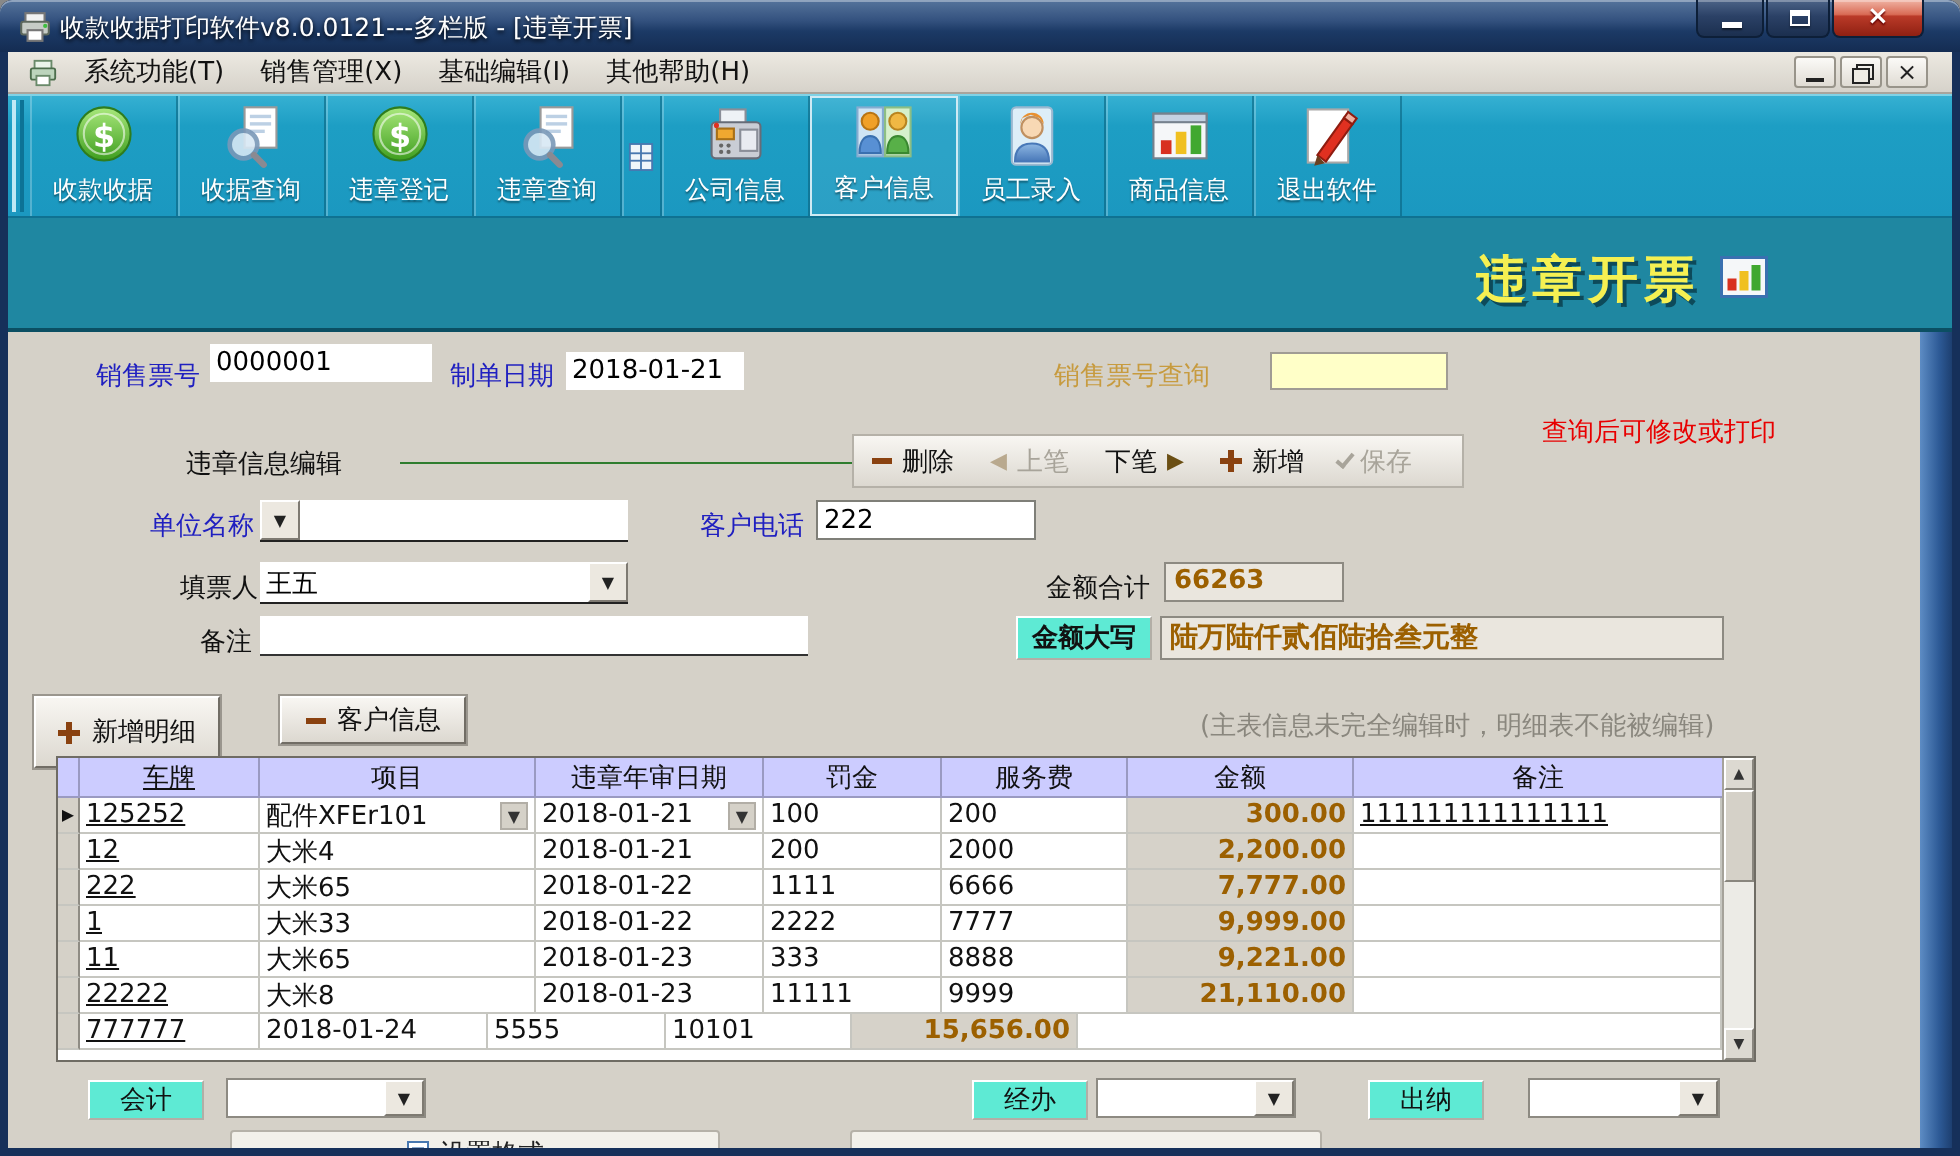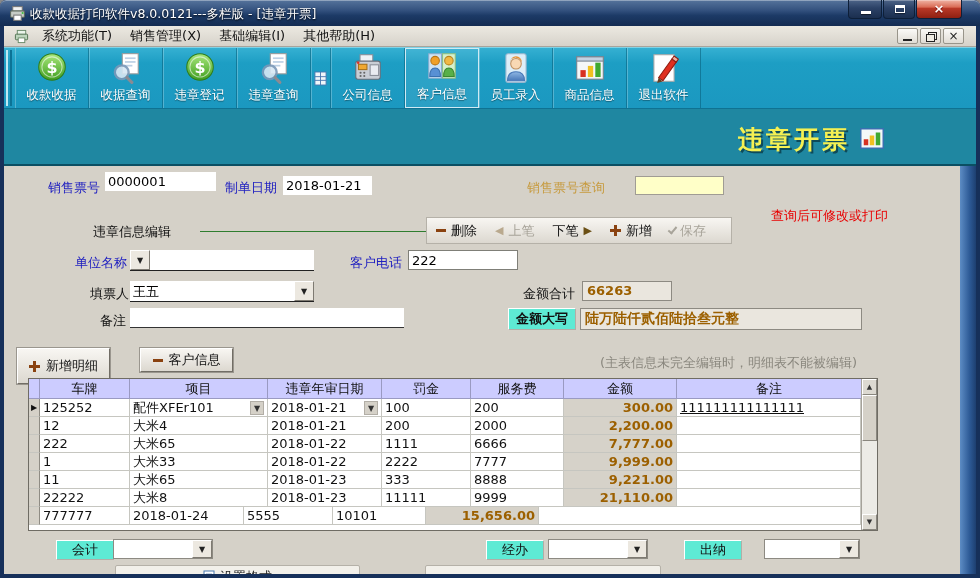--- a/index.html
+++ b/index.html
@@ -107,21 +107,21 @@
   .arr-prev { color:#b9a98e; font-size:11px; } .arr-next { color:#6b4f14; font-size:11px; }
   
   .dtable { position:absolute; left:24px; top:212px; width:850px; height:153px; background:#fff; border:1px solid #6f6c64; display:flex; }
   .grid { flex:1; display:flex; flex-direction:column; overflow:hidden; }
   .thead { display:flex; height:20px; background:#ccccff; flex:none; }
   .th { border-right:1px solid #9a9ac2; border-bottom:1px solid #9a9ac2; font-size:13px; color:#111; display:flex; align-items:center; justify-content:center; background:#ccccff; }
   .trow { display:flex; height:18px; flex:none; }
   .tc { border-right:1px solid #c6c6c0; border-bottom:1px solid #c6c6c0; font-size:13px; color:#111; display:flex; align-items:center; padding:0 3px; overflow:hidden; white-space:nowrap; }
   .c-ind { width:11px; padding:0; justify-content:center; }
   .tc.c-ind { background:#d5d1c8; border-right:1px solid #8f8c84; font-size:8px; }
-  .c-plate { width:90px; } .c-item { width:138px; } .c-date { width:114px; }
+  .c-plate { width:90px;text-decoration:underline; } .c-item { width:138px; } .c-date { width:114px; }
   .c-fine { width:89px; } .c-service { width:93px; } .c-amount { width:113px; } .c-remark { flex:1; }
   .tc.c-fine, .tc.c-service { justify-content:flex-start; }
   .tc.c-amount { justify-content:flex-end; background:#d6d2c9; color:#9c6000; font-weight:bold; }
   .cell-drop { margin-left:auto; font-size:8px; color:#333; background:#d5d1c8; border:1px solid #b2aea6; width:14px; height:14px; line-height:13px; text-align:center; flex:none; }
   .vscroll { width:16px; background:#ecebe6; border-left:1px solid #a5a29a; display:flex; flex-direction:column; }
   .sc-btn { height:16px; background:#dcd9d1; border:1px solid; border-color:#fff #89867e #89867e #fff; font-size:7px; color:#333; text-align:center; line-height:14px; flex:none; }
   .sc-thumb { height:46px; background:#d5d1c8; border:1px solid; border-color:#fff #89867e #89867e #fff; flex:none; }
   .sc-track { flex:1; }
   .cut-btn { background:#f2f0ea; border:1px solid #b5b1a8; border-radius:2px; display:flex; align-items:center; justify-content:center; gap:5px; font-size:13px; color:#222; }
 </style>
@@ -573,21 +573,21 @@
           </div>
       </div>
       <div class="vscroll">
         <div class="sc-btn">▲</div>
         <div class="sc-thumb"></div>
         <div class="sc-track"></div>
         <div class="sc-btn">▼</div>
       </div>
     </div>
 
-    <div class="abs labelbox" style="left:52px;top:374px;width:58px;height:20px">会计</div>
+    <div class="abs labelbox" style="left:40px;top:374px;width:58px;height:20px">会计</div>
     <div class="abs combo" style="left:109px;top:373px;width:100px;height:20px;border:1px solid #8d8a82">
       <span class="combo-txt"></span>
       <span class="combo-btn">▼</span>
     </div>
     <div class="abs labelbox" style="left:482px;top:374px;width:58px;height:20px">经办</div>
     <div class="abs combo" style="left:544px;top:373px;width:100px;height:20px;border:1px solid #8d8a82">
       <span class="combo-txt"></span>
       <span class="combo-btn">▼</span>
     </div>
     <div class="abs labelbox" style="left:680px;top:374px;width:58px;height:20px">出纳</div>

